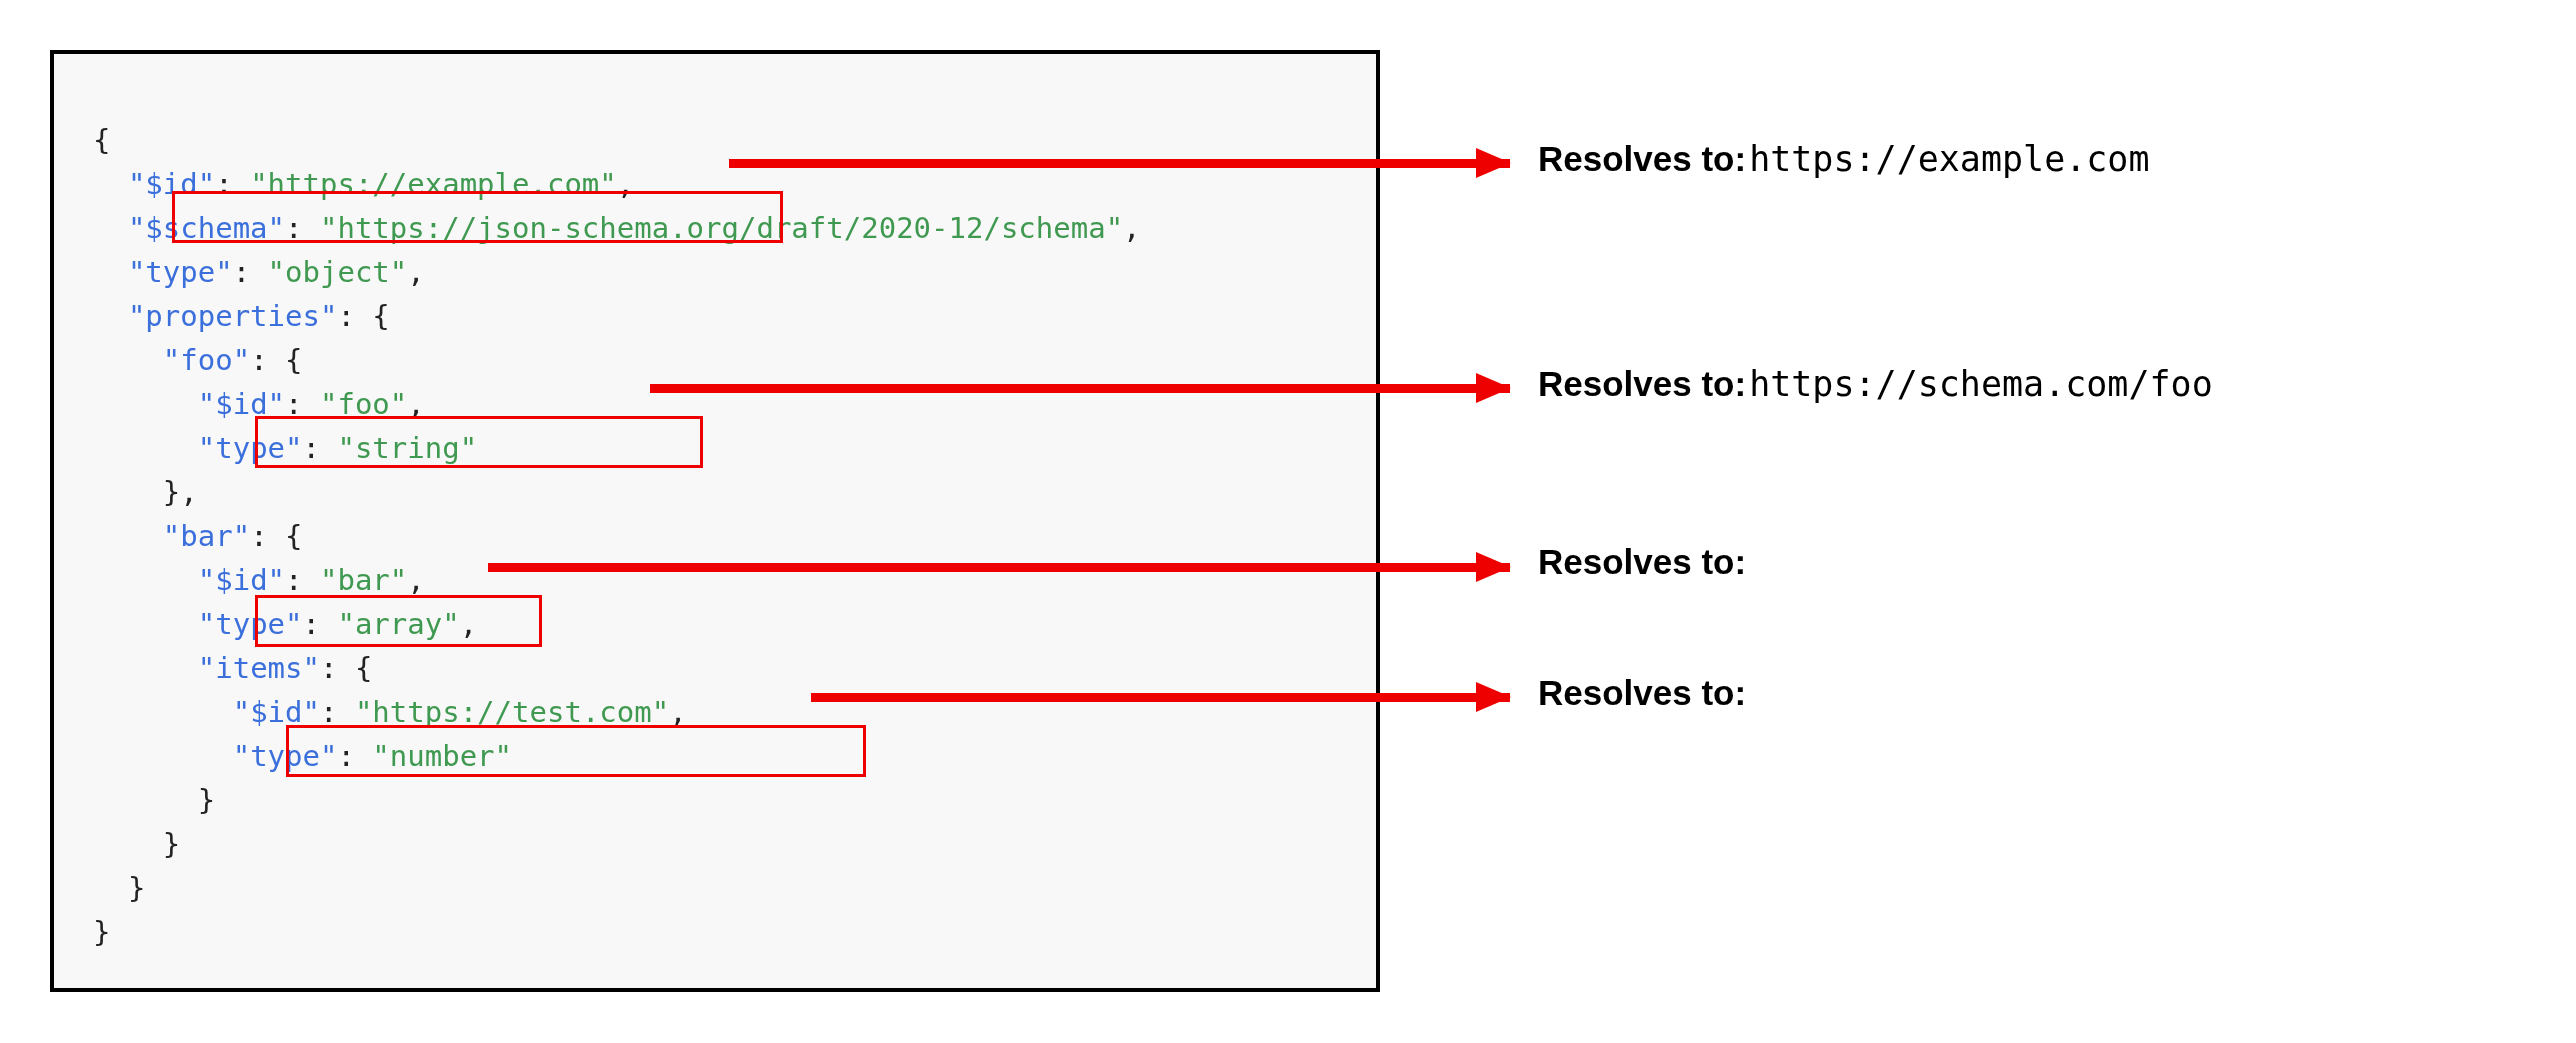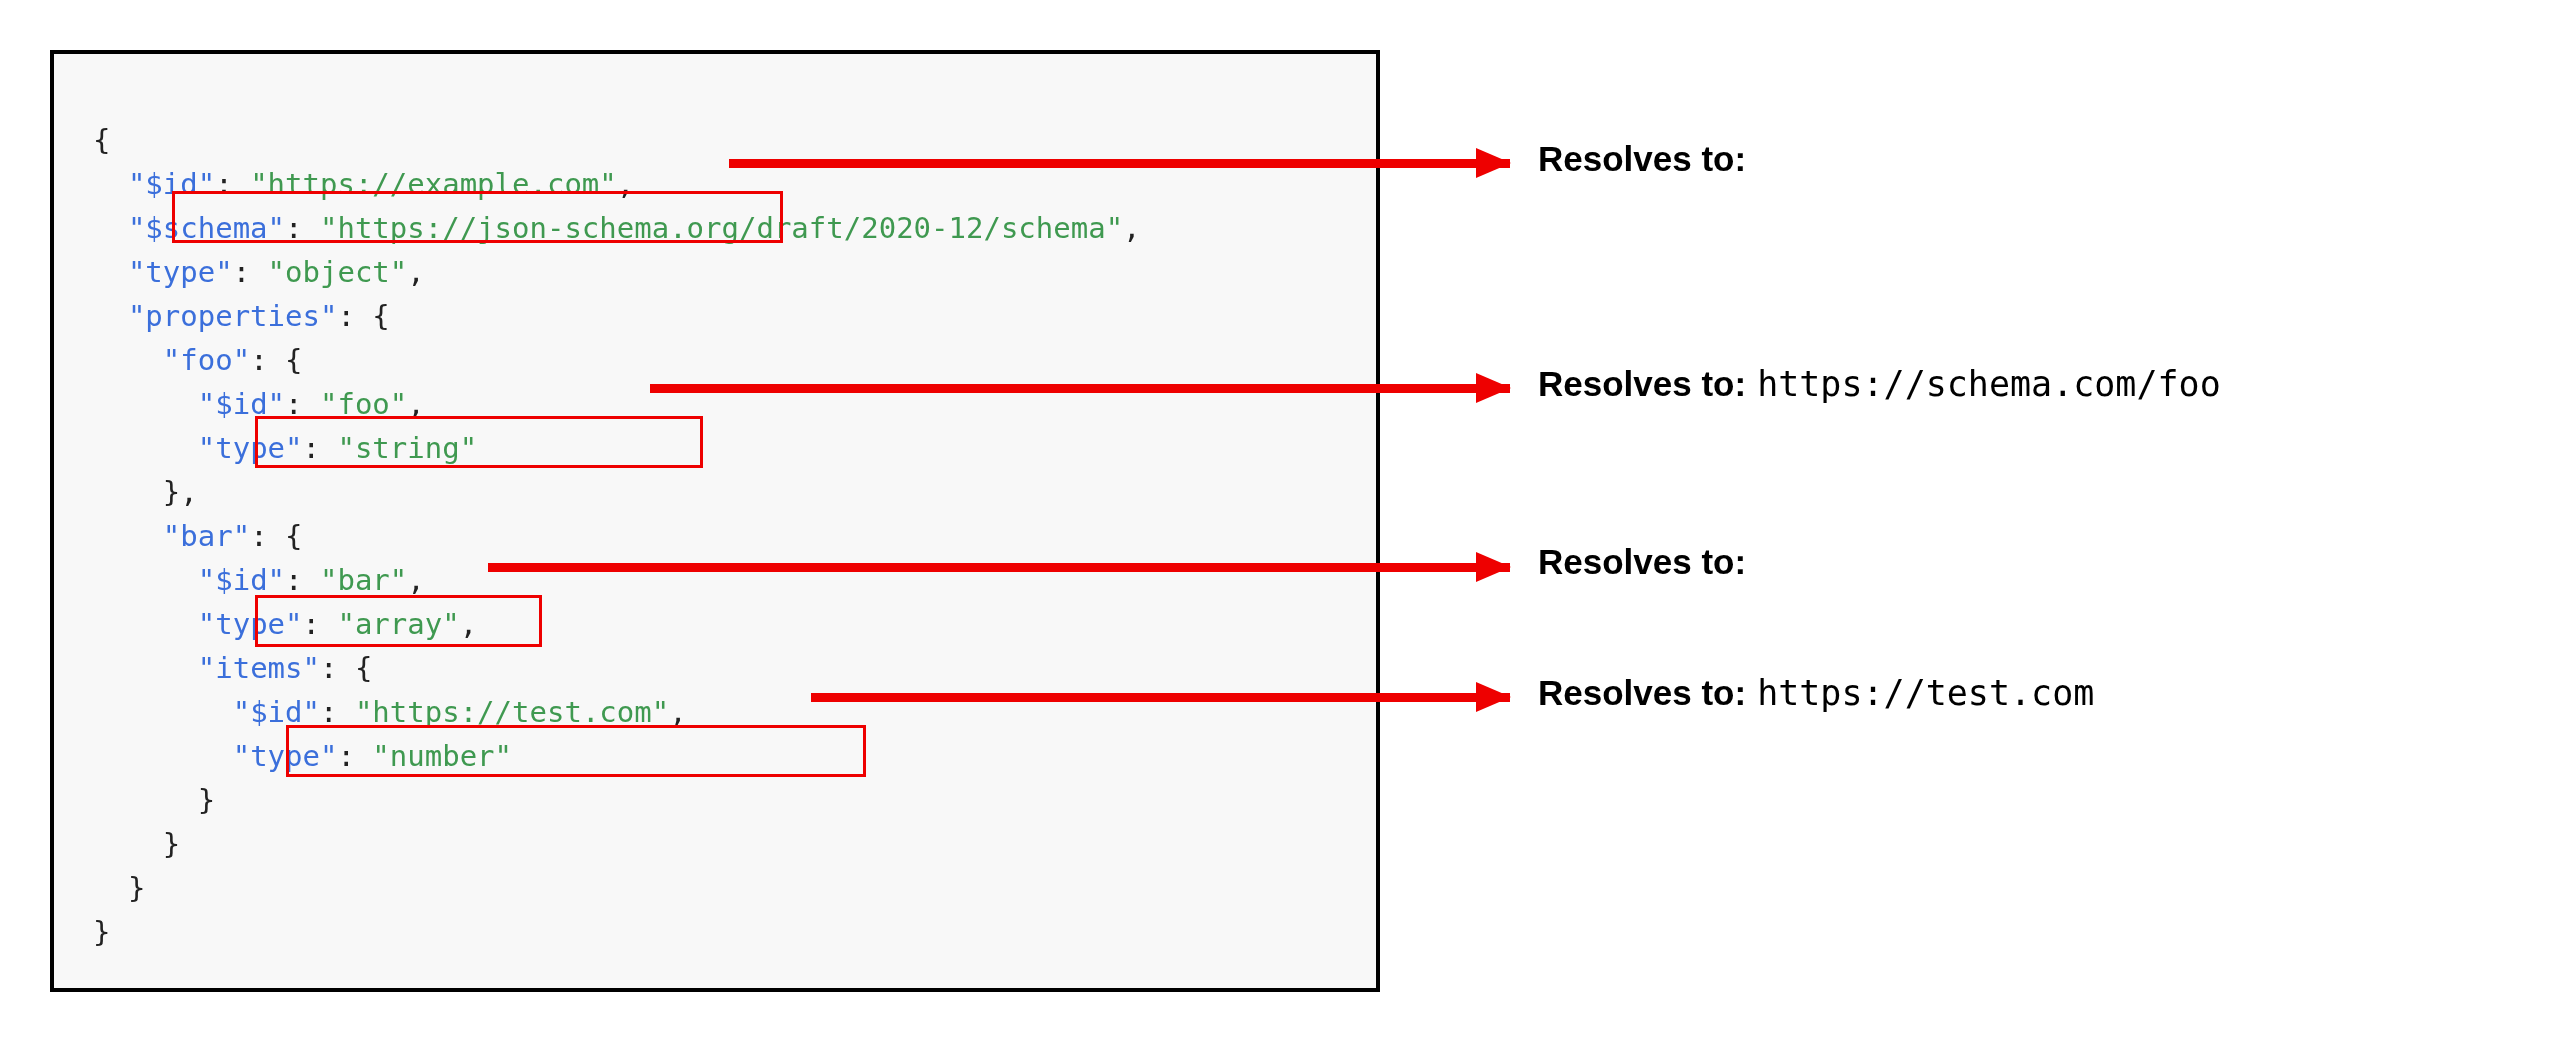--- a/index.html
+++ b/index.html
@@ -82,21 +82,21 @@
     left: 1538px;
     white-space: nowrap;
     display: flex;
     align-items: baseline;
   }
   .annot .label {
     font-family: "Liberation Sans", sans-serif;
     font-weight: bold;
     font-size: 35px;
     color: #000000;
-    margin-right: 11px;
+    margin-right: 3px;
   }
   .annot .url {
     font-family: "DejaVu Sans Mono", "Liberation Mono", monospace;
     font-size: 35px;
     color: #000000;
   }
   #annot-1 { top: 139px; }
   #annot-2 { top: 364px; }
   #annot-3 { top: 542px; }
   #annot-4 { top: 673px; }
@@ -125,25 +125,25 @@
   <div class="shaft"></div>
   <div class="head"></div>
 </div>
 <div class="arrow" id="arrow-4">
   <div class="shaft"></div>
   <div class="head"></div>
 </div>
 
 <div class="annot" id="annot-1">
   <span class="label">Resolves to:</span>
+  <span class="url">https://example.com</span>
 </div>
 <div class="annot" id="annot-2">
   <span class="label">Resolves to:</span>
   <span class="url">https://schema.com/foo</span>
 </div>
 <div class="annot" id="annot-3">
   <span class="label">Resolves to:</span>
 </div>
 <div class="annot" id="annot-4">
   <span class="label">Resolves to:</span>
-  <span class="url">https://test.com</span>
 </div>
 
 
 </body></html>

